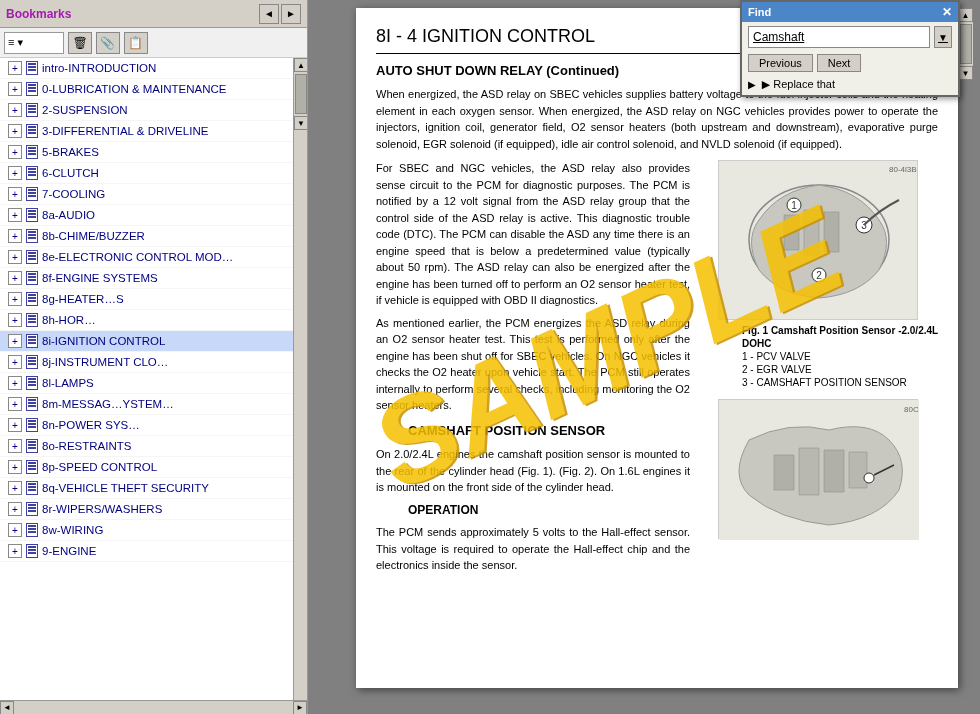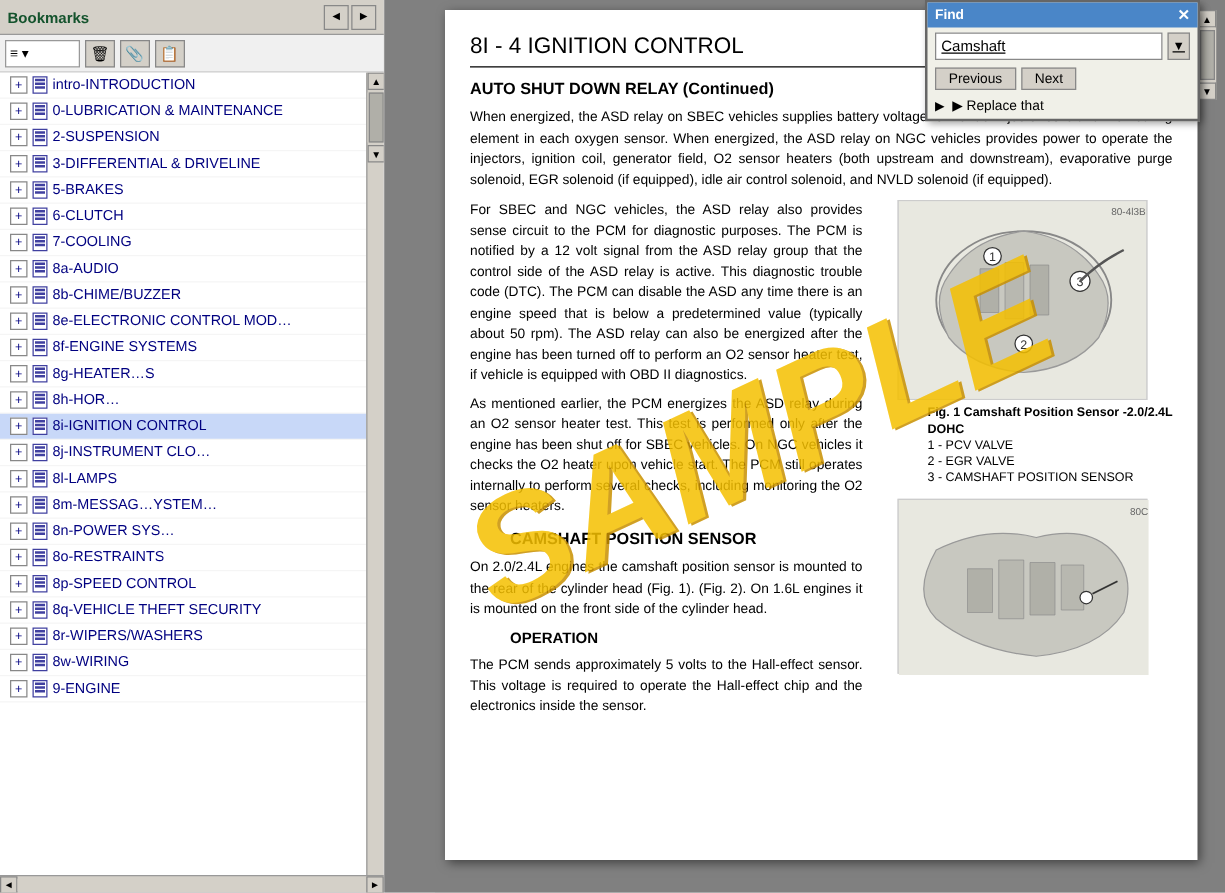--- a/index.html
+++ b/index.html
@@ -22,21 +22,21 @@
       padding: 4px 6px;
       display: flex;
       align-items: center;
       justify-content: space-between;
       height: 28px;
     }
 
     .bookmarks-title {
       font-size: 12px;
       font-weight: bold;
-      color: #14532d;
+      color: #a21caf;
     }
 
     .bookmarks-nav-buttons {
       display: flex;
       gap: 2px;
     }
 
     .nav-arrow-btn {
       width: 20px;
       height: 20px;

